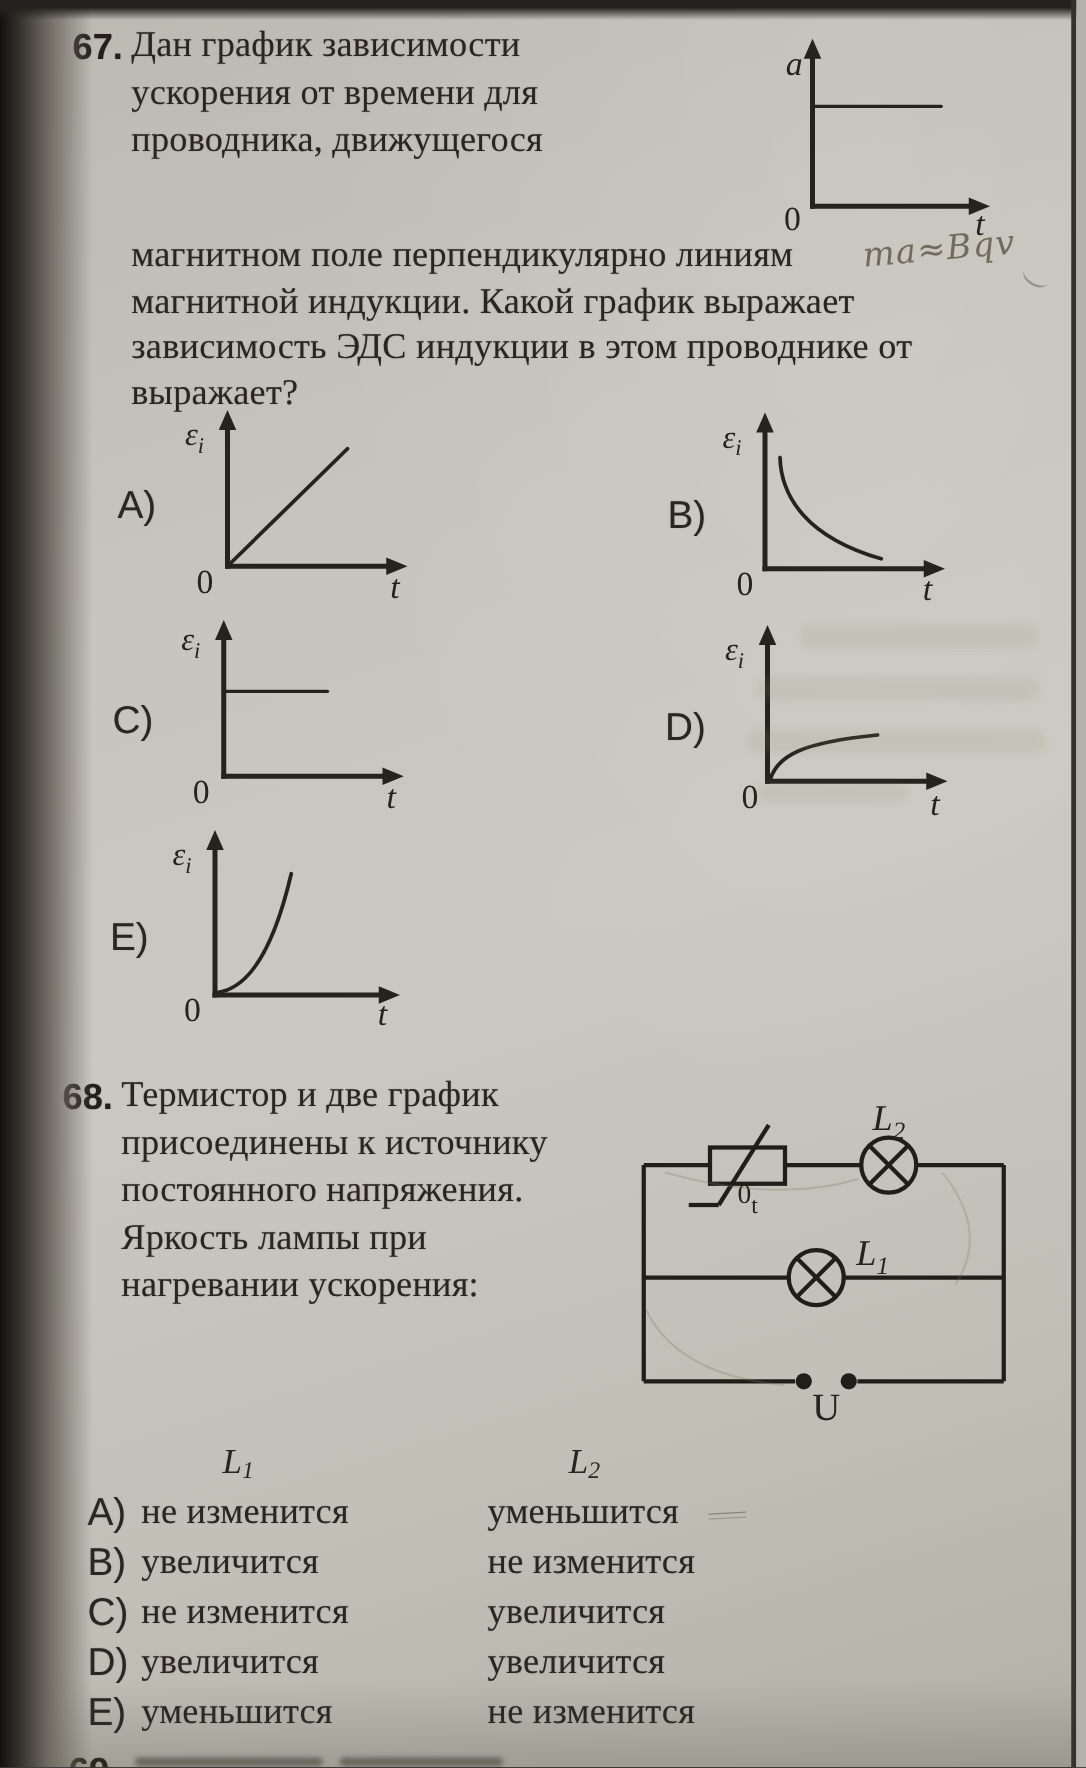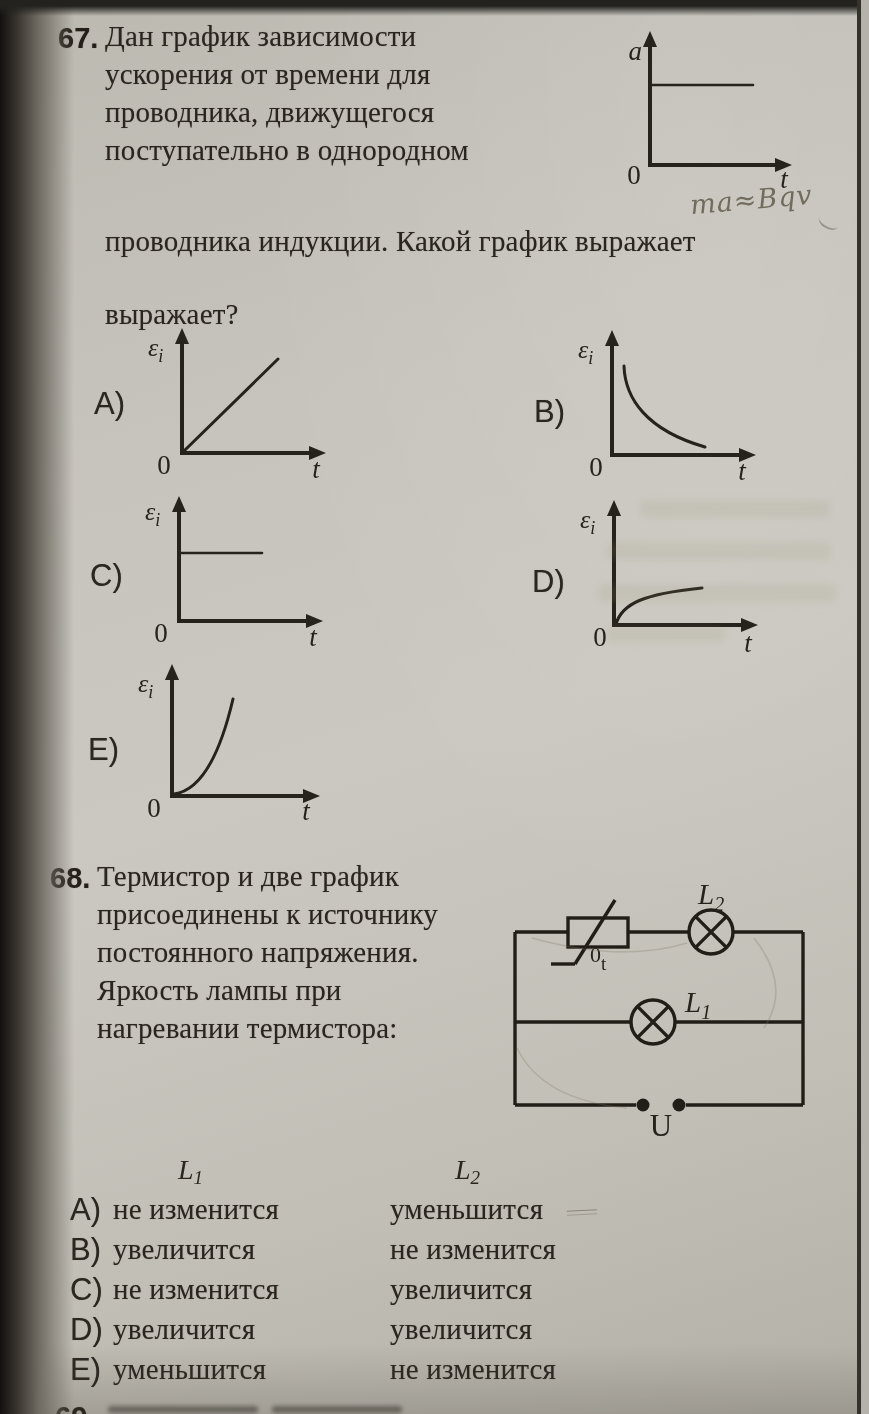--- a/index.html
+++ b/index.html
@@ -52,22 +52,23 @@
 </style>
 </head>
 <body>
 
 <div id="page">
 
   <div class="abs qnum" style="left:58px;top:22px">67.</div>
   <div class="abs serif bodyline" style="left:105px;top:22px">Дан график зависимости</div>
   <div class="abs serif bodyline" style="left:105px;top:98px">проводника, движущегося</div>
   <div class="abs serif bodyline" style="left:105px;top:60px">ускорения от времени для</div>
-  <div class="abs serif bodyline" style="left:105px;top:136px">поступательно в однородном</div>
-  <div class="abs serif bodyline" style="left:105px;top:227px">проводника индукции. Какой график выражает</div>
+  <div class="abs serif bodyline" style="left:105px;top:190px">магнитном поле перпендикулярно линиям</div>
+  <div class="abs serif bodyline" style="left:105px;top:227px">магнитной индукции. Какой график выражает</div>
+  <div class="abs serif bodyline" style="left:105px;top:263px">зависимость ЭДС индукции в этом проводнике от</div>
   <div class="abs serif bodyline" style="left:105px;top:300px">выражает?</div>
 
   <div class="abs handwrite" style="left:690px;top:184px">ma≈Bqv</div>
   <div class="abs flourish" style="left:818px;top:214px"></div>
 
   <svg class="abs" style="left:598px;top:28px" width="205" height="165">
     <line class="axis" x1="52" y1="16" x2="52" y2="139"></line>
     <polygon class="arrow" points="52,3 45,19 59,19"></polygon>
     <line class="axis" x1="50" y1="137" x2="180" y2="137"></line>
     <polygon class="arrow" points="194,137 177,130 177,144"></polygon>
@@ -140,21 +141,21 @@
   <div class="abs ghost" style="left:640px;top:500px;width:190px;height:18px"></div>
   <div class="abs ghost" style="left:606px;top:542px;width:225px;height:18px"></div>
   <div class="abs ghost" style="left:598px;top:584px;width:238px;height:18px"></div>
   <div class="abs ghost" style="left:606px;top:626px;width:120px;height:16px"></div>
 
   <div class="abs qnum" style="left:50px;top:862px">68.</div>
   <div class="abs serif bodyline" style="left:97px;top:862px">Термистор и две график</div>
   <div class="abs serif bodyline" style="left:97px;top:900px">присоединены к источнику</div>
   <div class="abs serif bodyline" style="left:97px;top:938px">постоянного напряжения.</div>
   <div class="abs serif bodyline" style="left:97px;top:976px">Яркость лампы при</div>
-  <div class="abs serif bodyline" style="left:97px;top:1014px">нагревании термистора:</div>
+  <div class="abs serif bodyline" style="left:97px;top:1014px">нагревании ускорения:</div>
 
   <svg class="abs" style="left:502px;top:868px" width="325" height="280">
 
     <line class="wire" x1="13" y1="64" x2="13" y2="237"></line>
     <line class="wire" x1="301" y1="64" x2="301" y2="237"></line>
 
     <line class="wire" x1="13" y1="64" x2="66" y2="64"></line>
     <rect x="66" y="50" width="60" height="29" fill="none" class="wire"></rect>
     <line class="wire" x1="49" y1="96" x2="73" y2="96" stroke-width="4.5"></line>
     <line class="wire" x1="73" y1="96" x2="113" y2="32" stroke-width="4.5"></line>

